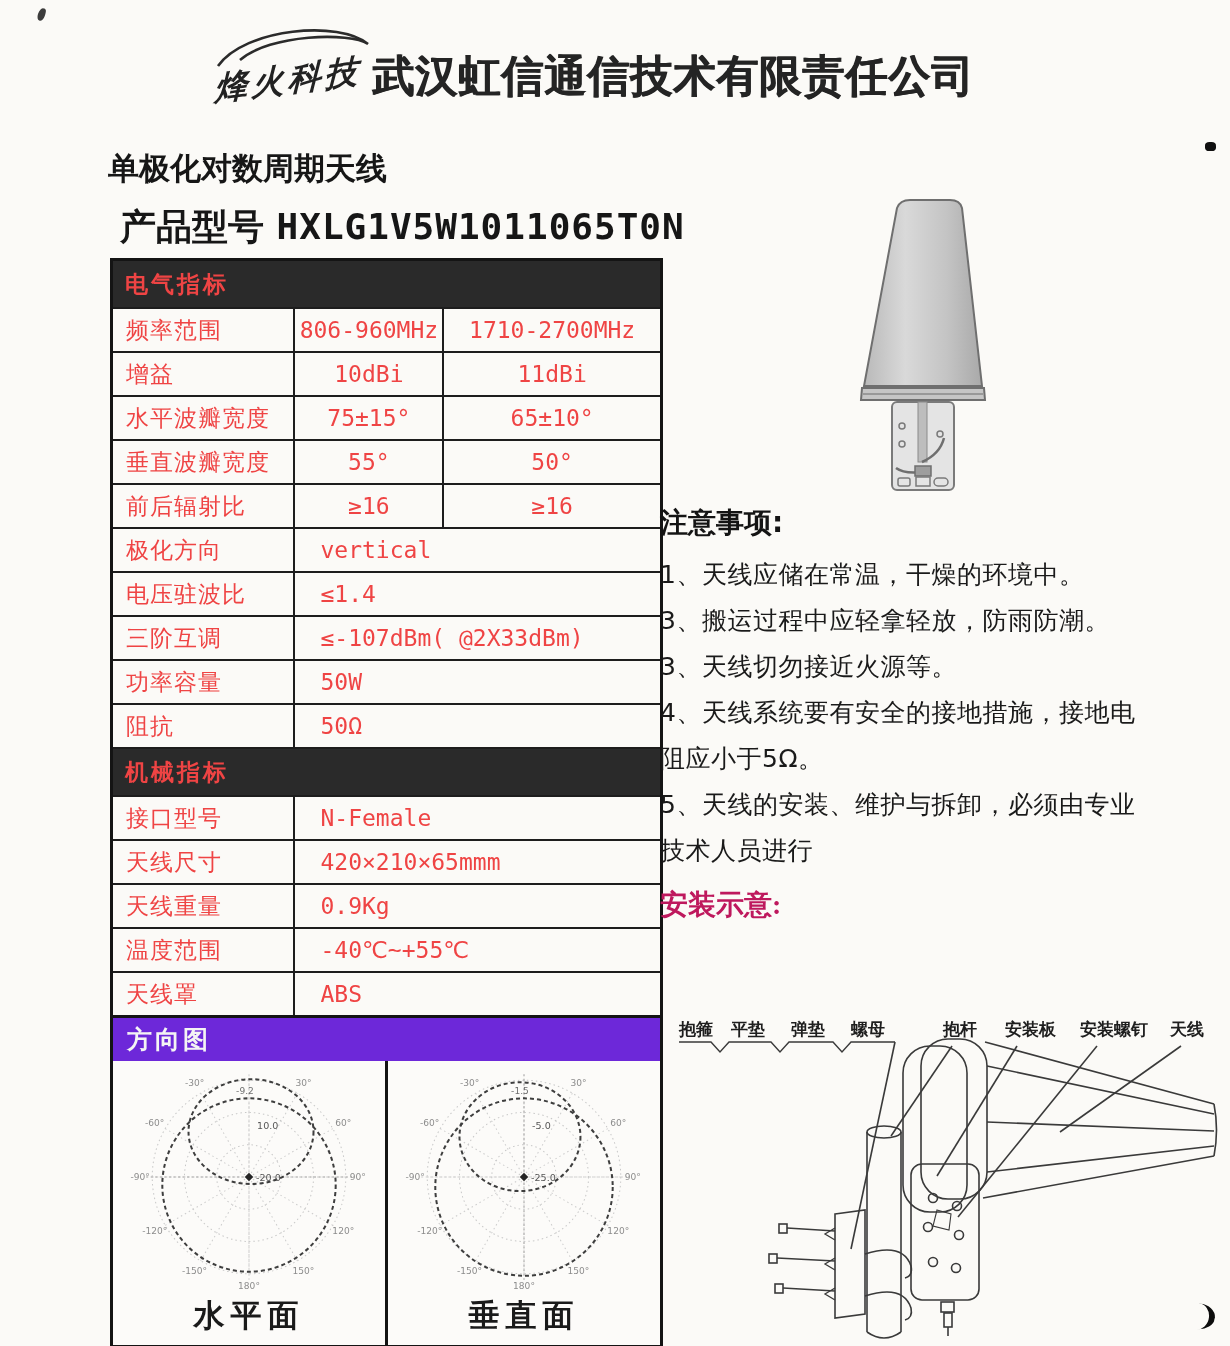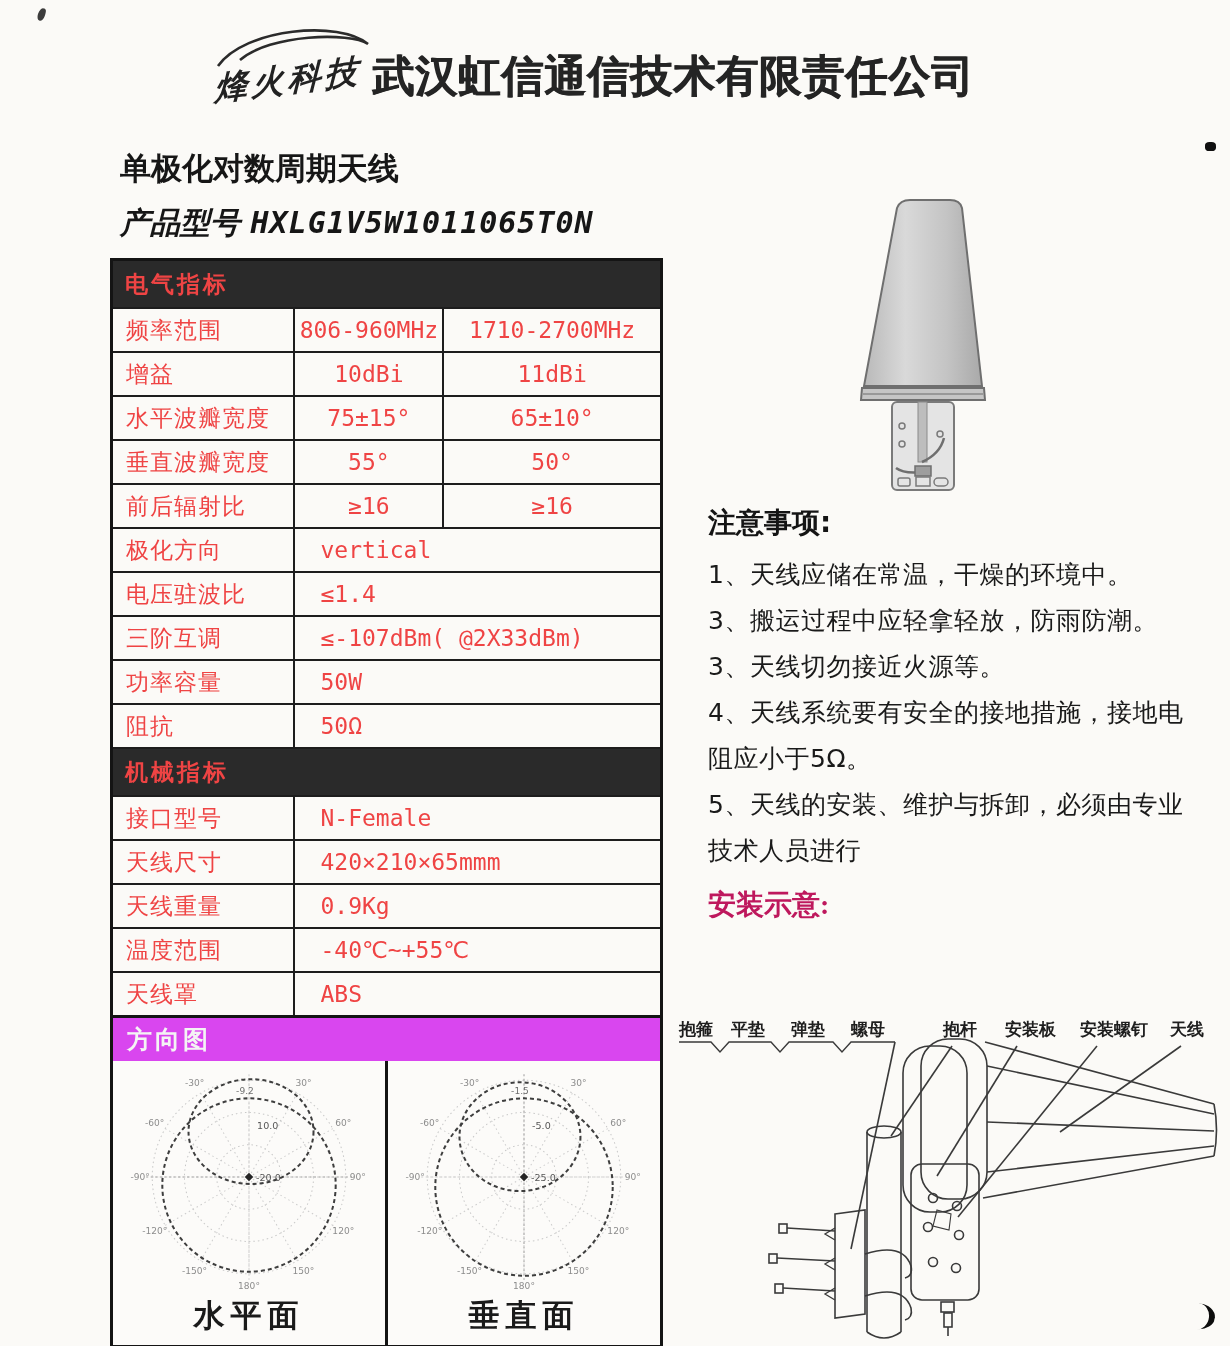--- a/index.html
+++ b/index.html
@@ -14,42 +14,42 @@
   .logo-text{
     position:absolute; left:14px; top:38px; font-size:33px; font-weight:600;
     font-style:italic; transform:rotate(-7deg) skewX(-8deg); letter-spacing:4px; color:#222;
   }
   .company{
     position:absolute; left:372px; top:48px; margin:0; font-size:42px; font-weight:800;
     letter-spacing:1px; color:#242424; text-shadow:1px 0 0 #242424;
     transform:scaleY(1.04);
   }
   
-  .product-name{position:absolute; left:120px; top:148px; margin:0; font-size:31px; font-weight:700; color:#161616;}
-  .model-line{position:absolute; left:120px; top:203px; font-size:30px; font-weight:700; color:#161616;font-style:italic;}
+  .product-name{position:absolute; left:108px; top:148px; margin:0; font-size:31px; font-weight:700; color:#161616;}
+  .model-line{position:absolute; left:120px; top:203px; font-size:36px; font-weight:700; color:#161616;}
   .model-line .model{font-family:"DejaVu Sans Mono","DejaVu Sans",monospace; font-weight:600; letter-spacing:1px;}
   
   .left-col{position:absolute; left:110px; top:258px; width:553px;}
   table.spec-table{border-collapse:collapse; width:100%; border:3px solid #141414; table-layout:fixed;}
   table.spec-table td{border:2px solid #1d1d1d; height:40px; font-size:23px; color:#ef4444;}
   td.sec-td{background:#2a2a2a; color:#f4f4f4; font-weight:700; font-size:25px; letter-spacing:3px; padding:3px 12px; height:34px;}
   td.lbl{padding-left:13px; letter-spacing:1px;}
   td.val{font-family:"DejaVu Sans Mono","DejaVu Sans",monospace; text-align:center;}
   td.val-wide{font-family:"DejaVu Sans Mono","DejaVu Sans",monospace; padding-left:25px; text-align:left;margin-top:20px;}
   .sec-bar{
-    background:#d946ef; color:#f4f4f4; font-weight:700; font-size:25px; letter-spacing:3px;
+    background:#6d28d9; color:#f4f4f4; font-weight:700; font-size:25px; letter-spacing:3px;
     padding:5px 14px; border-left:3px solid #141414; border-right:3px solid #141414;
   }
   .charts-box{border:3px solid #141414; border-top:none; height:284px; display:flex; background:#fcfbf9;}
   .chart-half{flex:1; display:flex; flex-direction:column; align-items:center;}
   .chart-half.first{border-right:3px solid #141414;}
   .chart-caption{font-size:31px; font-weight:700; letter-spacing:6px; color:#1a1a1a; margin-top:-2px;}
   
   .antenna-photo{position:absolute; left:822px; top:186px;}
-  .notes{position:absolute; left:708px; top:504px; width:486px;}
+  .notes{position:absolute; left:660px; top:504px; width:486px;}
   .notes-title{font-size:28px; font-weight:800; color:#141414; margin-bottom:10px;}
   .note-line{font-size:25px; line-height:46px; color:#1a1a1a; letter-spacing:0.5px;}
   .install-title{font-size:28px; font-weight:800; color:#be185d; margin-top:12px;font-family:Liberation Serif, serif;}
   .install-svg{position:absolute; left:665px; top:1014px;}
   
   .dot-a{position:absolute; left:38px; top:8px; width:7px; height:13px; background:#3c3c3c; border-radius:60% 40% 50% 50%; transform:rotate(18deg);}
   .dot-b{position:absolute; left:1205px; top:142px; width:11px; height:9px; background:#101010; border-radius:40%;}
   .dot-c{position:absolute; left:1196px; top:1304px; width:13px; height:26px; border-right:6px solid #0d0d0d; border-radius:0 90% 90% 0 / 0 50% 50% 0; transform:rotate(6deg);}
 </style>
 </head>

